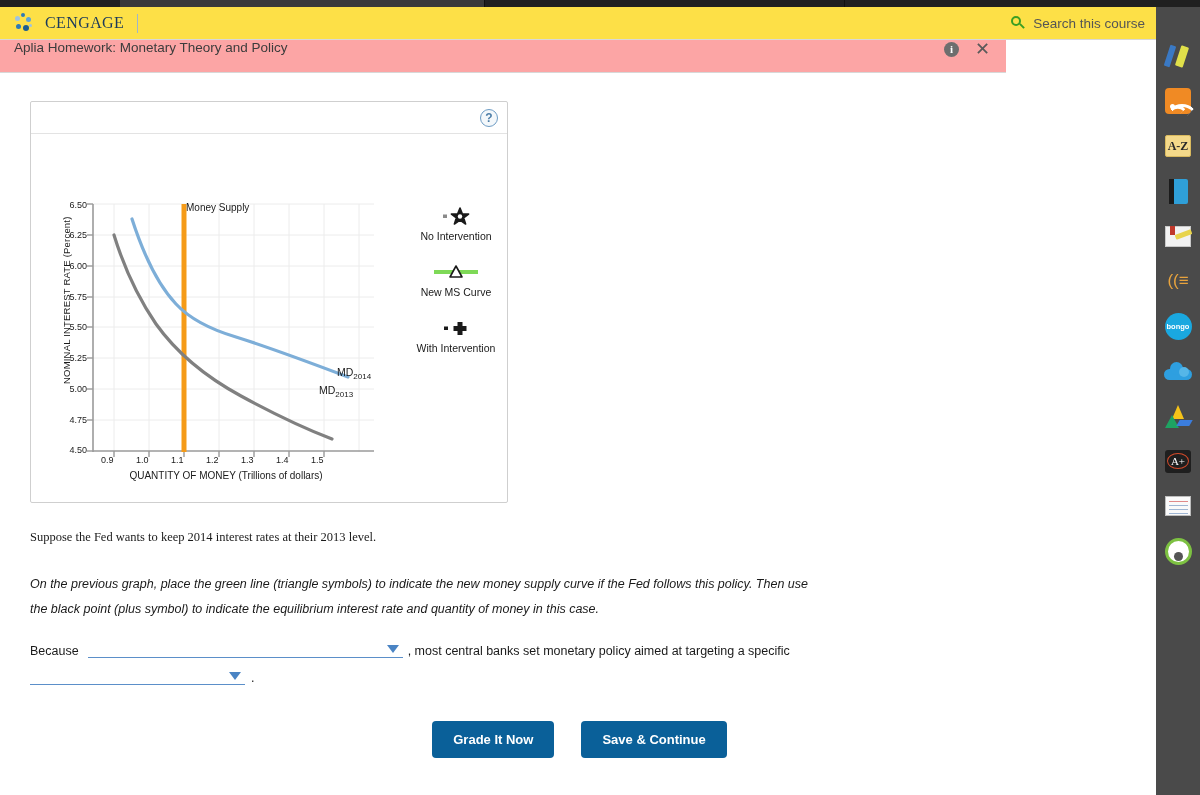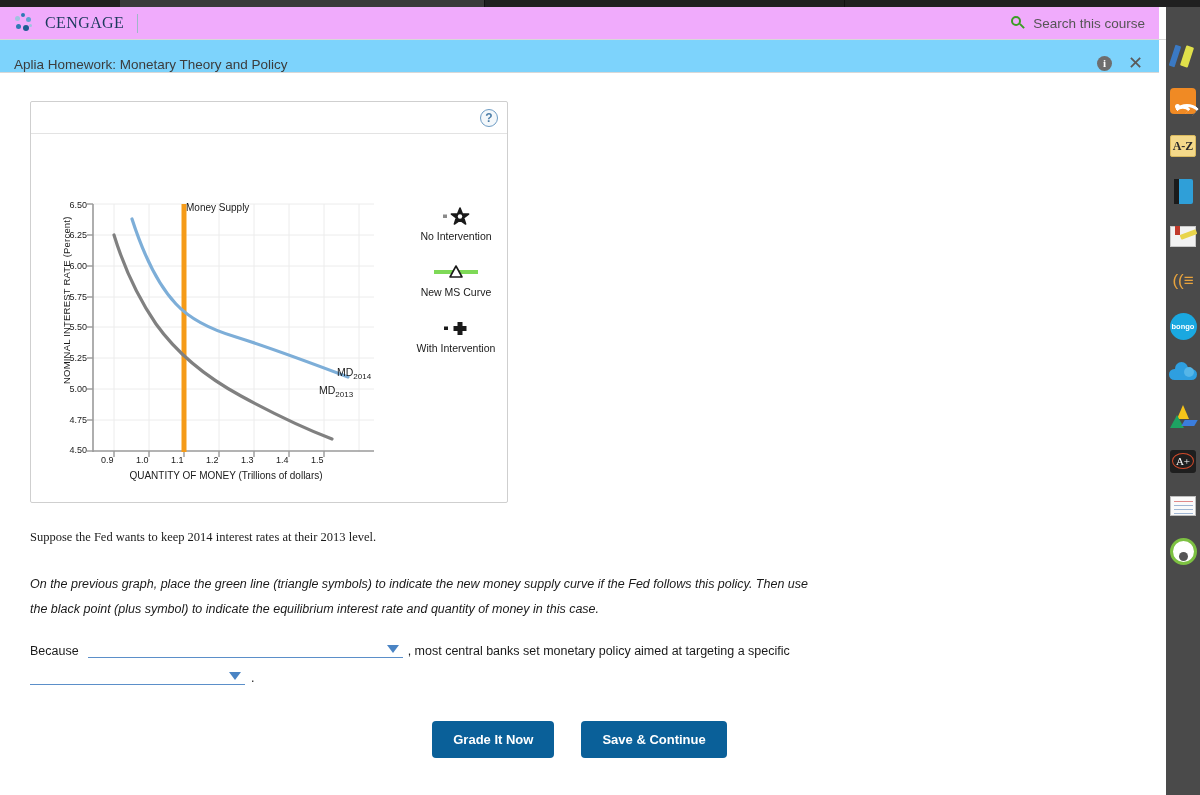--- a/index.html
+++ b/index.html
@@ -11,21 +11,21 @@
   }
   #root { position: relative; width: 1200px; height: 795px; background:#fff; }
 
   
   .browser-strip { position:absolute; top:0; left:0; width:1200px; height:7px; background:#202020; }
   .browser-strip .tabseg { position:absolute; top:0; height:7px; background:#3a3a3a; border-right:1px solid #111; }
 
   
   .header {
     position:absolute; top:7px; left:0; width:1159px; height:33px;
-    background:#f0abfc; border-bottom:1px solid #d8d8d8;
+    background:#fde047; border-bottom:1px solid #d8d8d8;
     display:flex; align-items:center;
   }
   .brand { display:flex; align-items:center; padding-left:14px; gap:9px; }
   .brand-logo { width:22px; height:22px; position:relative; }
   .brand-logo i {
     position:absolute; display:block; border-radius:50%;
   }
   .brand-text {
     font-size:16px; color:#1b3a5c; letter-spacing:.4px;
     font-family:"Liberation Serif", serif; font-weight:400;
@@ -44,23 +44,23 @@
     background:#fff; border-bottom:1px solid #d8d8d8;
     display:flex; align-items:center; justify-content:center;
   }
   .qmark {
     width:19px; height:19px; border-radius:50%; background:#6e6e6e; color:#fff;
     font-size:13px; font-weight:bold; display:flex; align-items:center; justify-content:center;
   }
 
   
   .subheader {
-    position:absolute; top:40px; left:0; width:1159px; height:33px;
-    background:#7dd3fc; border-bottom:1px solid #d8d8d8;
-    display:flex; align-items:flex-end;
+    position:absolute; top:40px; left:0; width:1006px; height:33px;
+    background:#fca5a5; border-bottom:1px solid #d8d8d8;
+    display:flex; align-items:flex-start;
   }
   .subheader-title { padding-left:14px; font-size:13.5px; color:#3c3c3c; }
   .subheader-actions { margin-left:auto; display:flex; align-items:center; gap:16px; padding-right:16px; }
   .info-ico {
     width:15px; height:15px; border-radius:50%; background:#6e6e6e; color:#fff;
     font-size:11px; font-weight:bold; display:flex; align-items:center; justify-content:center;
     font-family:"Liberation Serif", serif;
   }
   .close-ico { font-size:18px; color:#5a5a5a; line-height:1; font-weight:500; }
 
@@ -137,21 +137,21 @@
     font-family:"Liberation Sans", sans-serif;
   }
   .btn-stack { display:flex; flex-direction:column; align-items:center; gap:9px; }
 
   
   .scroll-track { position:absolute; top:73px; right:11px; width:9px; height:722px; background:#fff; }
   .scroll-thumb { position:absolute; top:180px; left:0; width:9px; height:387px; background:#a6a6a6; border-radius:5px; }
 
   
   .rail {
-    position:absolute; top:7px; right:0; width:34px; height:788px; background:#4a4a4a;
+    position:absolute; top:7px; right:0; width:44px; height:788px; background:#4a4a4a;
   }
   .rail-items { padding-top:33px; display:flex; flex-direction:column; align-items:center; gap:13px; }
   .rail-item { width:32px; height:32px; display:flex; align-items:center; justify-content:center; cursor:pointer; }
 
   .ic-az {
     width:26px; height:22px; background:#f4d98a; border:1px solid #d9b95e; border-radius:2px;
     display:flex; align-items:center; justify-content:center;
     font-family:"Liberation Serif", serif; font-size:12px; font-weight:bold; color:#2a2a2a;
   }
   .ic-rss {

